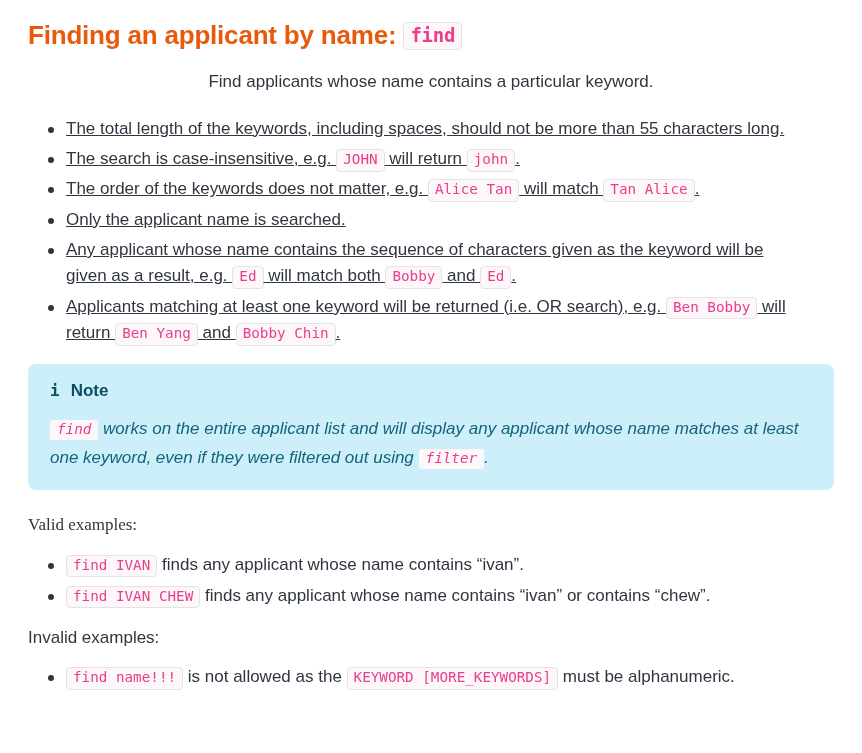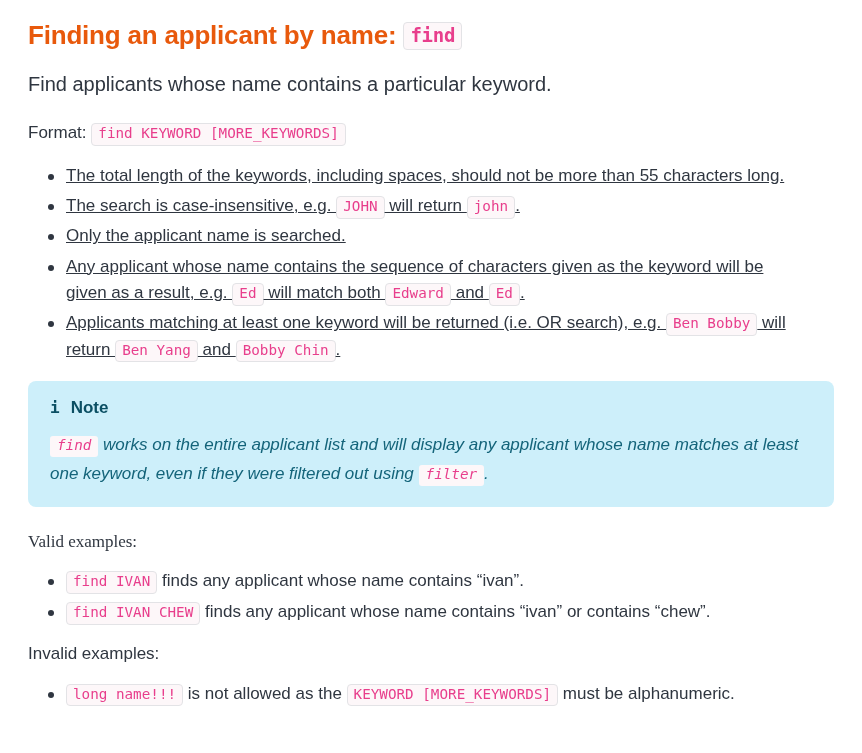--- a/index.html
+++ b/index.html
@@ -31,21 +31,22 @@
     line-height: 1.2;
     letter-spacing: -0.2px;
   }
   h2.heading .chip {
     font-size: 19px;
     vertical-align: 2px;
   }
 
   p.para {
     margin: 0 0 20px 0;
-    font-size: 20px;
+    font-size: 17px;
+    text-align: center;
   }
   p.format {
     margin: 0 0 16px 0;
   }
 
   code.chip {
     font-family: "DejaVu Sans Mono", "Liberation Mono", monospace;
     color: #e83e8c;
     background: #fdf7f9;
     border: 1px solid #e3e3e6;
@@ -149,45 +150,42 @@
 
 <div class="page">
 
   <h2 class="heading">
     <span>Finding an applicant by name:</span>
     <code class="chip">find</code>
   </h2>
 
   <p class="para">Find applicants whose name contains a particular keyword.</p>
 
-  <p class="format">
-    <span>Format:</span>
-    <code class="chip">find KEYWORD [MORE_KEYWORDS]</code>
-  </p>
 
   <ul class="bullets">
       <li><span>The total length of the keywords, including spaces, should not be more than 55 characters long.</span></li>
       <li><span>The search is case-insensitive, e.g. </span><code class="chip">JOHN</code><span> will return </span><code class="chip">john</code><span>.</span></li>
+      <li><span>The order of the keywords does not matter, e.g. </span><code class="chip">Alice Tan</code><span> will match </span><code class="chip">Tan Alice</code><span>.</span></li>
       <li><span>Only the applicant name is searched.</span></li>
-      <li><span>Any applicant whose name contains the sequence of characters given as the keyword will be given as a result, e.g. </span><code class="chip">Ed</code><span> will match both </span><code class="chip">Edward</code><span> and </span><code class="chip">Ed</code><span>.</span></li>
+      <li><span>Any applicant whose name contains the sequence of characters given as the keyword will be given as a result, e.g. </span><code class="chip">Ed</code><span> will match both </span><code class="chip">Bobby</code><span> and </span><code class="chip">Ed</code><span>.</span></li>
       <li><span>Applicants matching at least one keyword will be returned (i.e. OR search), e.g. </span><code class="chip">Ben Bobby</code><span> will return </span><code class="chip">Ben Yang</code><span> and </span><code class="chip">Bobby Chin</code><span>.</span></li>
     </ul>
 
   <div class="note">
     <div class="note-title">
       <span class="note-icon">i</span>
       <span>Note</span>
     </div>
     <p class="note-body"><code class="chip">find</code><span> works on the entire applicant list and will display any applicant whose name matches at least one keyword, even if they were filtered out using </span><code class="chip">filter</code><span>.</span></p>
   </div>
 
   <p class="label sp-valid">Valid examples:</p>
   <ul class="examples">
       <li><code class="chip">find IVAN</code><span> finds any applicant whose name contains “ivan”.</span></li>
       <li><code class="chip">find IVAN CHEW</code><span> finds any applicant whose name contains “ivan” or contains “chew”.</span></li>
     </ul>
 
   <p class="label sp-invalid">Invalid examples:</p>
   <ul class="examples">
-      <li><code class="chip">long name!!!</code><span> is not allowed as the </span><code class="chip">KEYWORD [MORE_KEYWORDS]</code><span> must be alphanumeric.</span></li>
+      <li><code class="chip">find name!!!</code><span> is not allowed as the </span><code class="chip">KEYWORD [MORE_KEYWORDS]</code><span> must be alphanumeric.</span></li>
     </ul>
 
 </div>
 
 </body></html>

